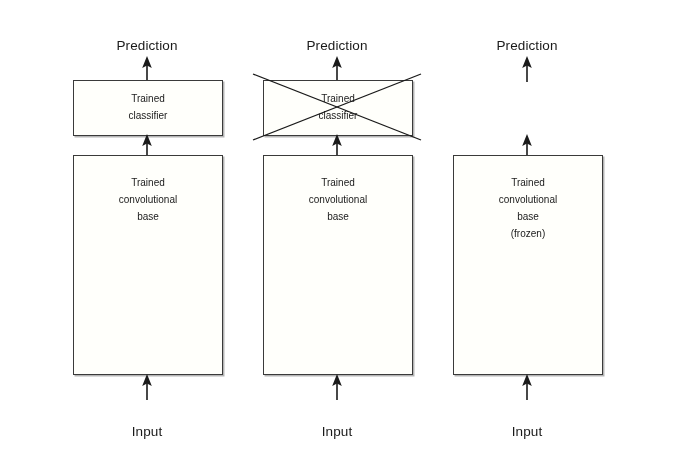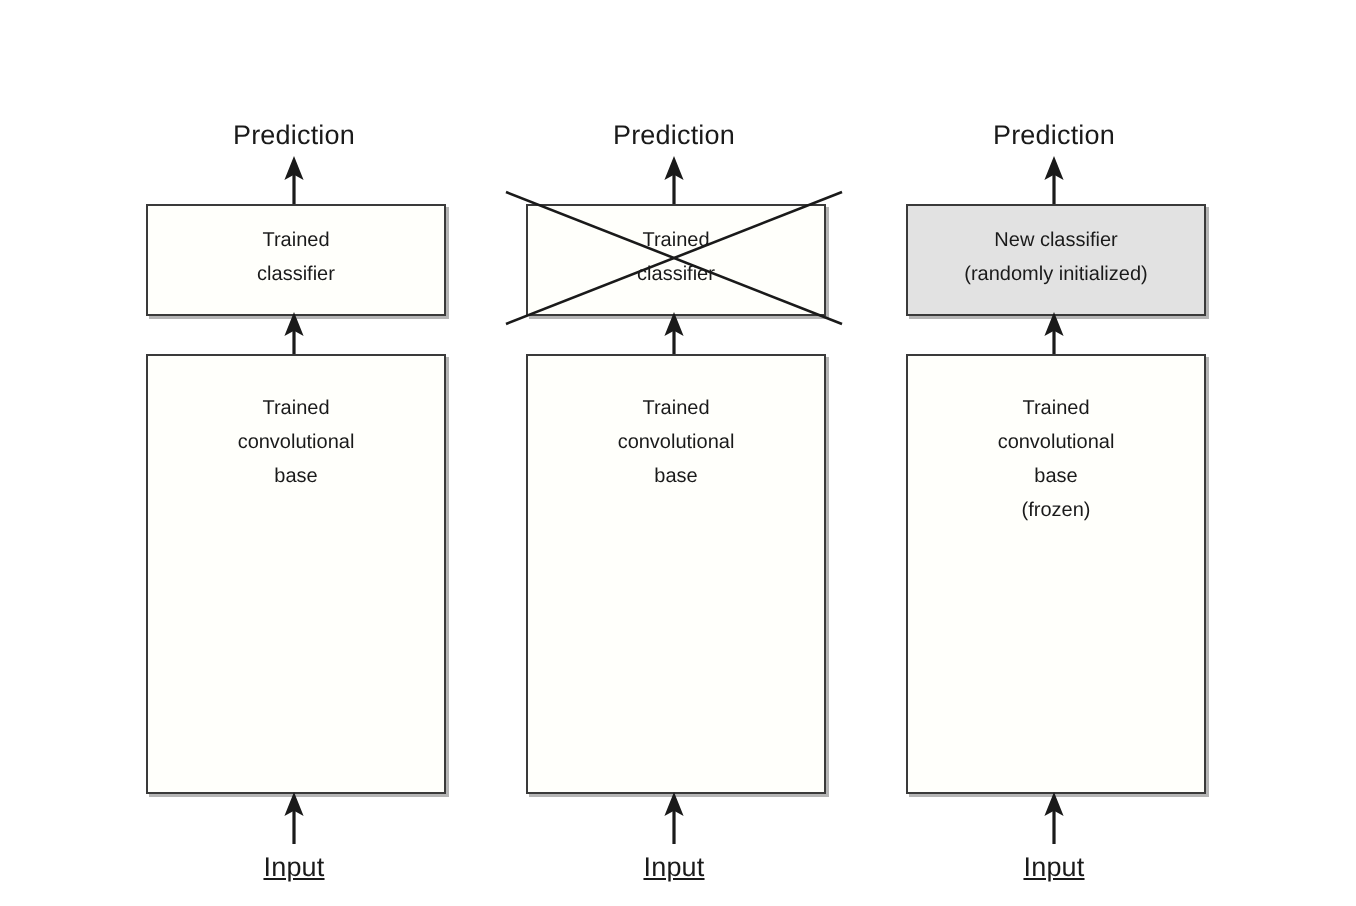--- a/index.html
+++ b/index.html
@@ -14,21 +14,20 @@
     overflow: hidden;
     font-family: "Liberation Sans", sans-serif;
     color: #1a1a1a;
   }
 
   #diagram {
     position: absolute;
     inset: 0;
     width: 678px;
     height: 325px;
-    margin-top: 22px;
   }
 
   .col {
     position: absolute;
     top: 0;
     width: 226px;
     height: 453px;
   }
   .col-0 { left: 34px; }
   .col-1 { left: 224px; }
@@ -38,21 +37,21 @@
     position: absolute;
     left: 0;
     width: 226px;
     text-align: center;
     font-size: 13.5px;
     line-height: 16px;
     letter-spacing: 0.1px;
     color: #1a1a1a;
   }
   .label-prediction { top: 38px; }
-  .label-input { top: 404px; text-decoration: underline; }
+  .label-input { top: 424px; }
 
   .box {
     position: absolute;
     left: 39px;
     width: 148px;
     border: 1px solid #3a3a3a;
     background: #fffffb;
     box-sizing: content-box;
     box-shadow: 1.5px 1.5px 0 rgba(120,120,120,0.55);
   }
@@ -182,24 +181,20 @@
 
   <div class="col col-2">
 
     <div class="label label-prediction">Prediction</div>
 
     <svg class="arrow-svg arrow-top" viewBox="0 0 226 26">
       <line x1="113" y1="26" x2="113" y2="6" stroke="#1a1a1a" stroke-width="1.6"></line>
       <polygon points="113,0 108.2,12 113,9.4 117.8,12" fill="#1a1a1a"></polygon>
     </svg>
 
-    <div class="box box-classifier box-gray">
-      <div class="box-text">New classifier
-(randomly initialized)</div>
-    </div>
 
     <svg class="arrow-svg arrow-middle" viewBox="0 0 226 23">
       <line x1="113" y1="23" x2="113" y2="6" stroke="#1a1a1a" stroke-width="1.6"></line>
       <polygon points="113,0 108.2,12 113,9.4 117.8,12" fill="#1a1a1a"></polygon>
     </svg>
 
     <div class="box box-base">
       <div class="box-text">Trained
 convolutional
 base

